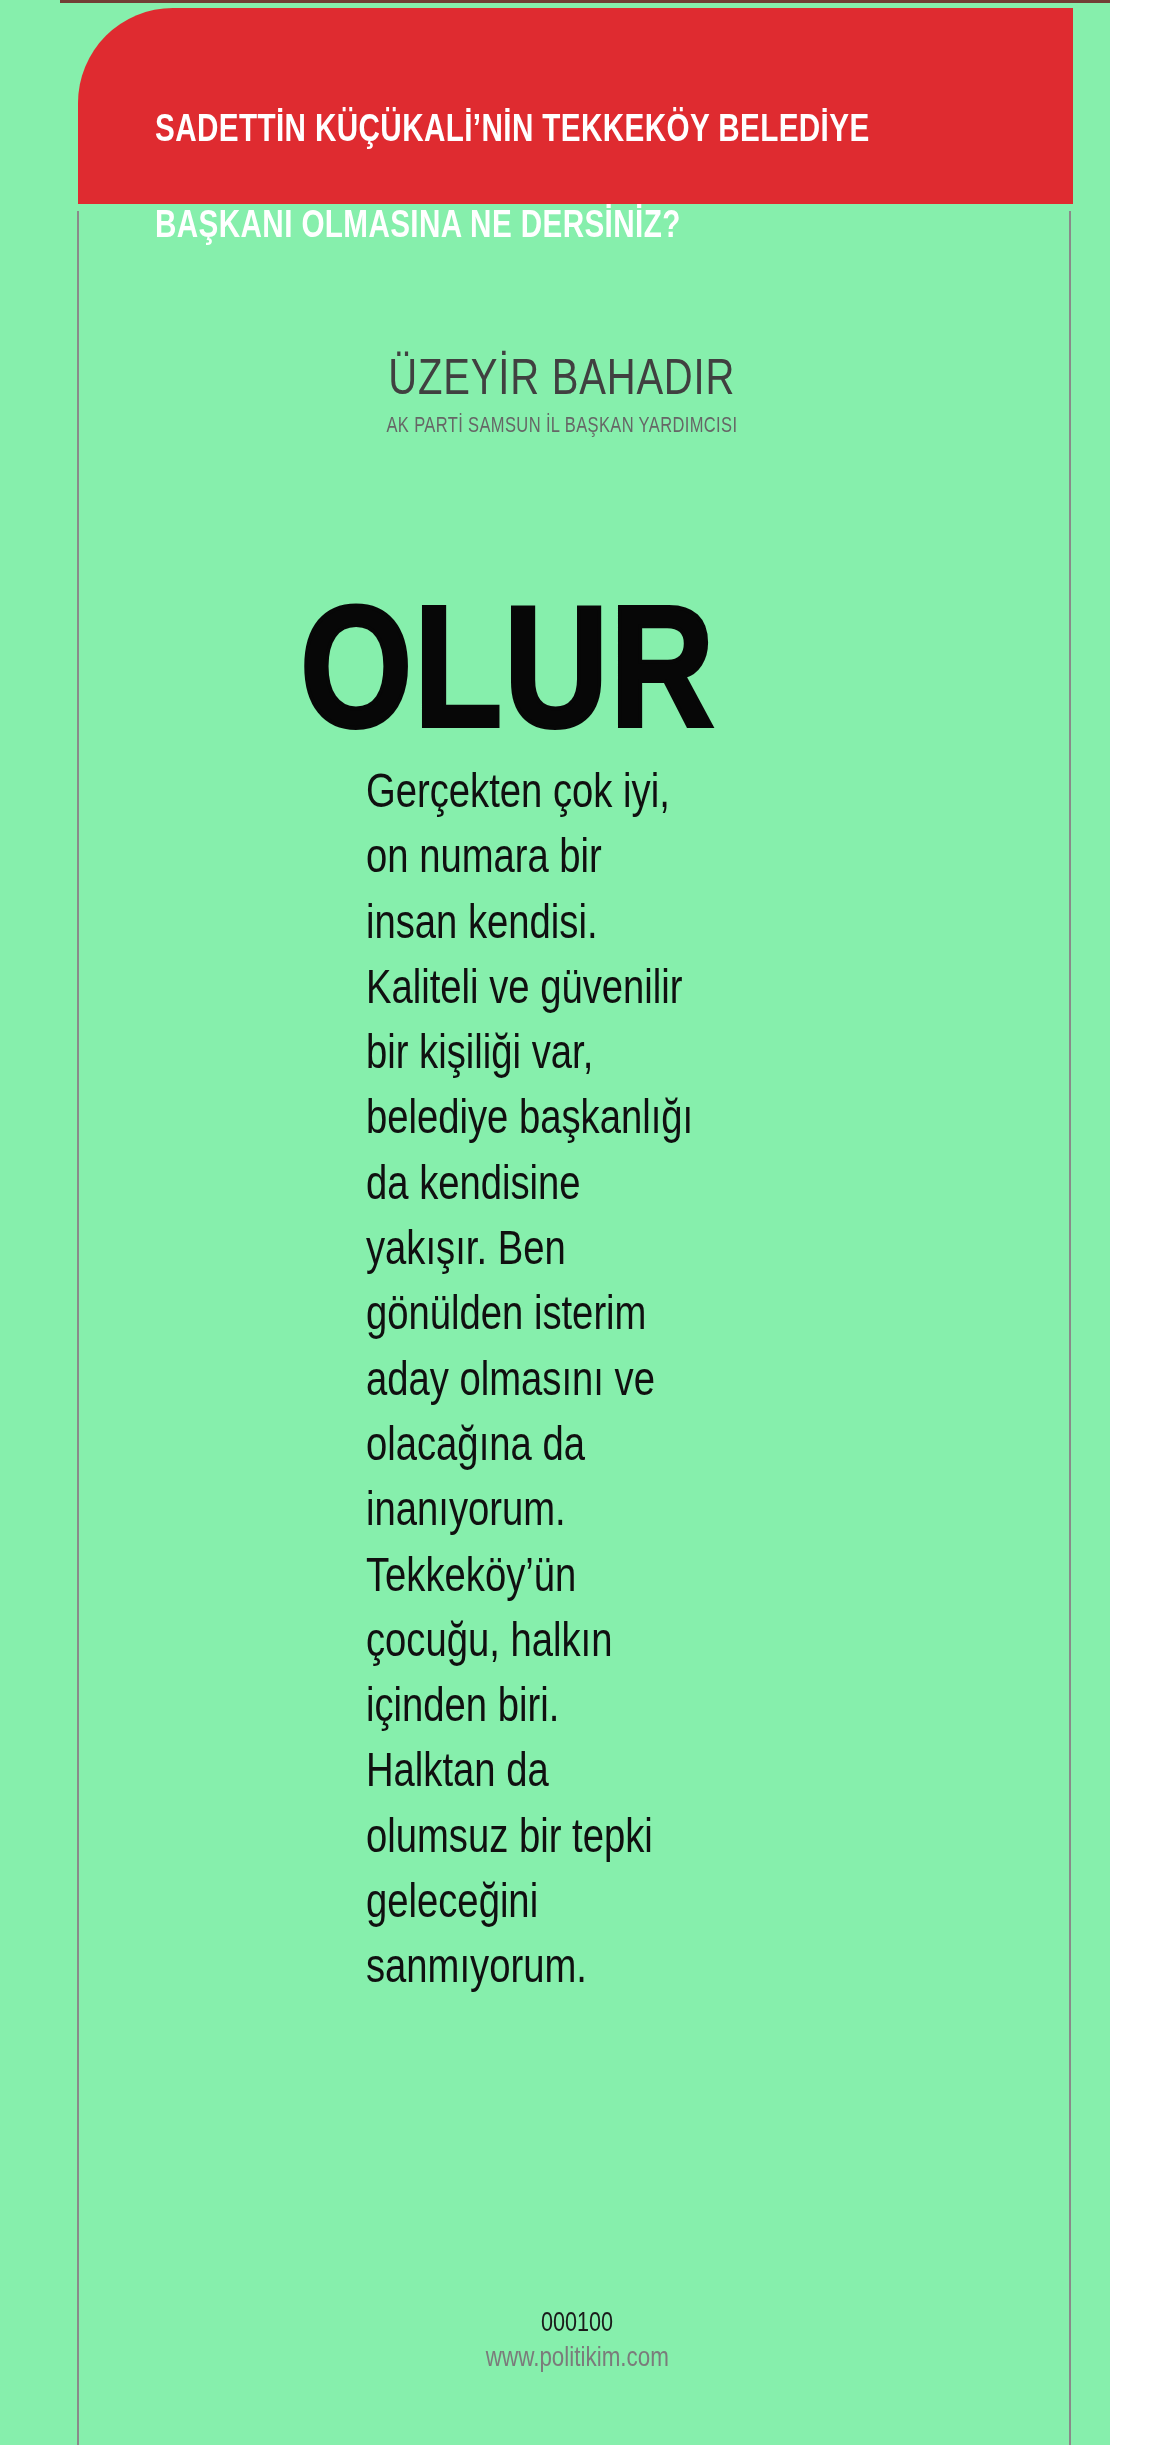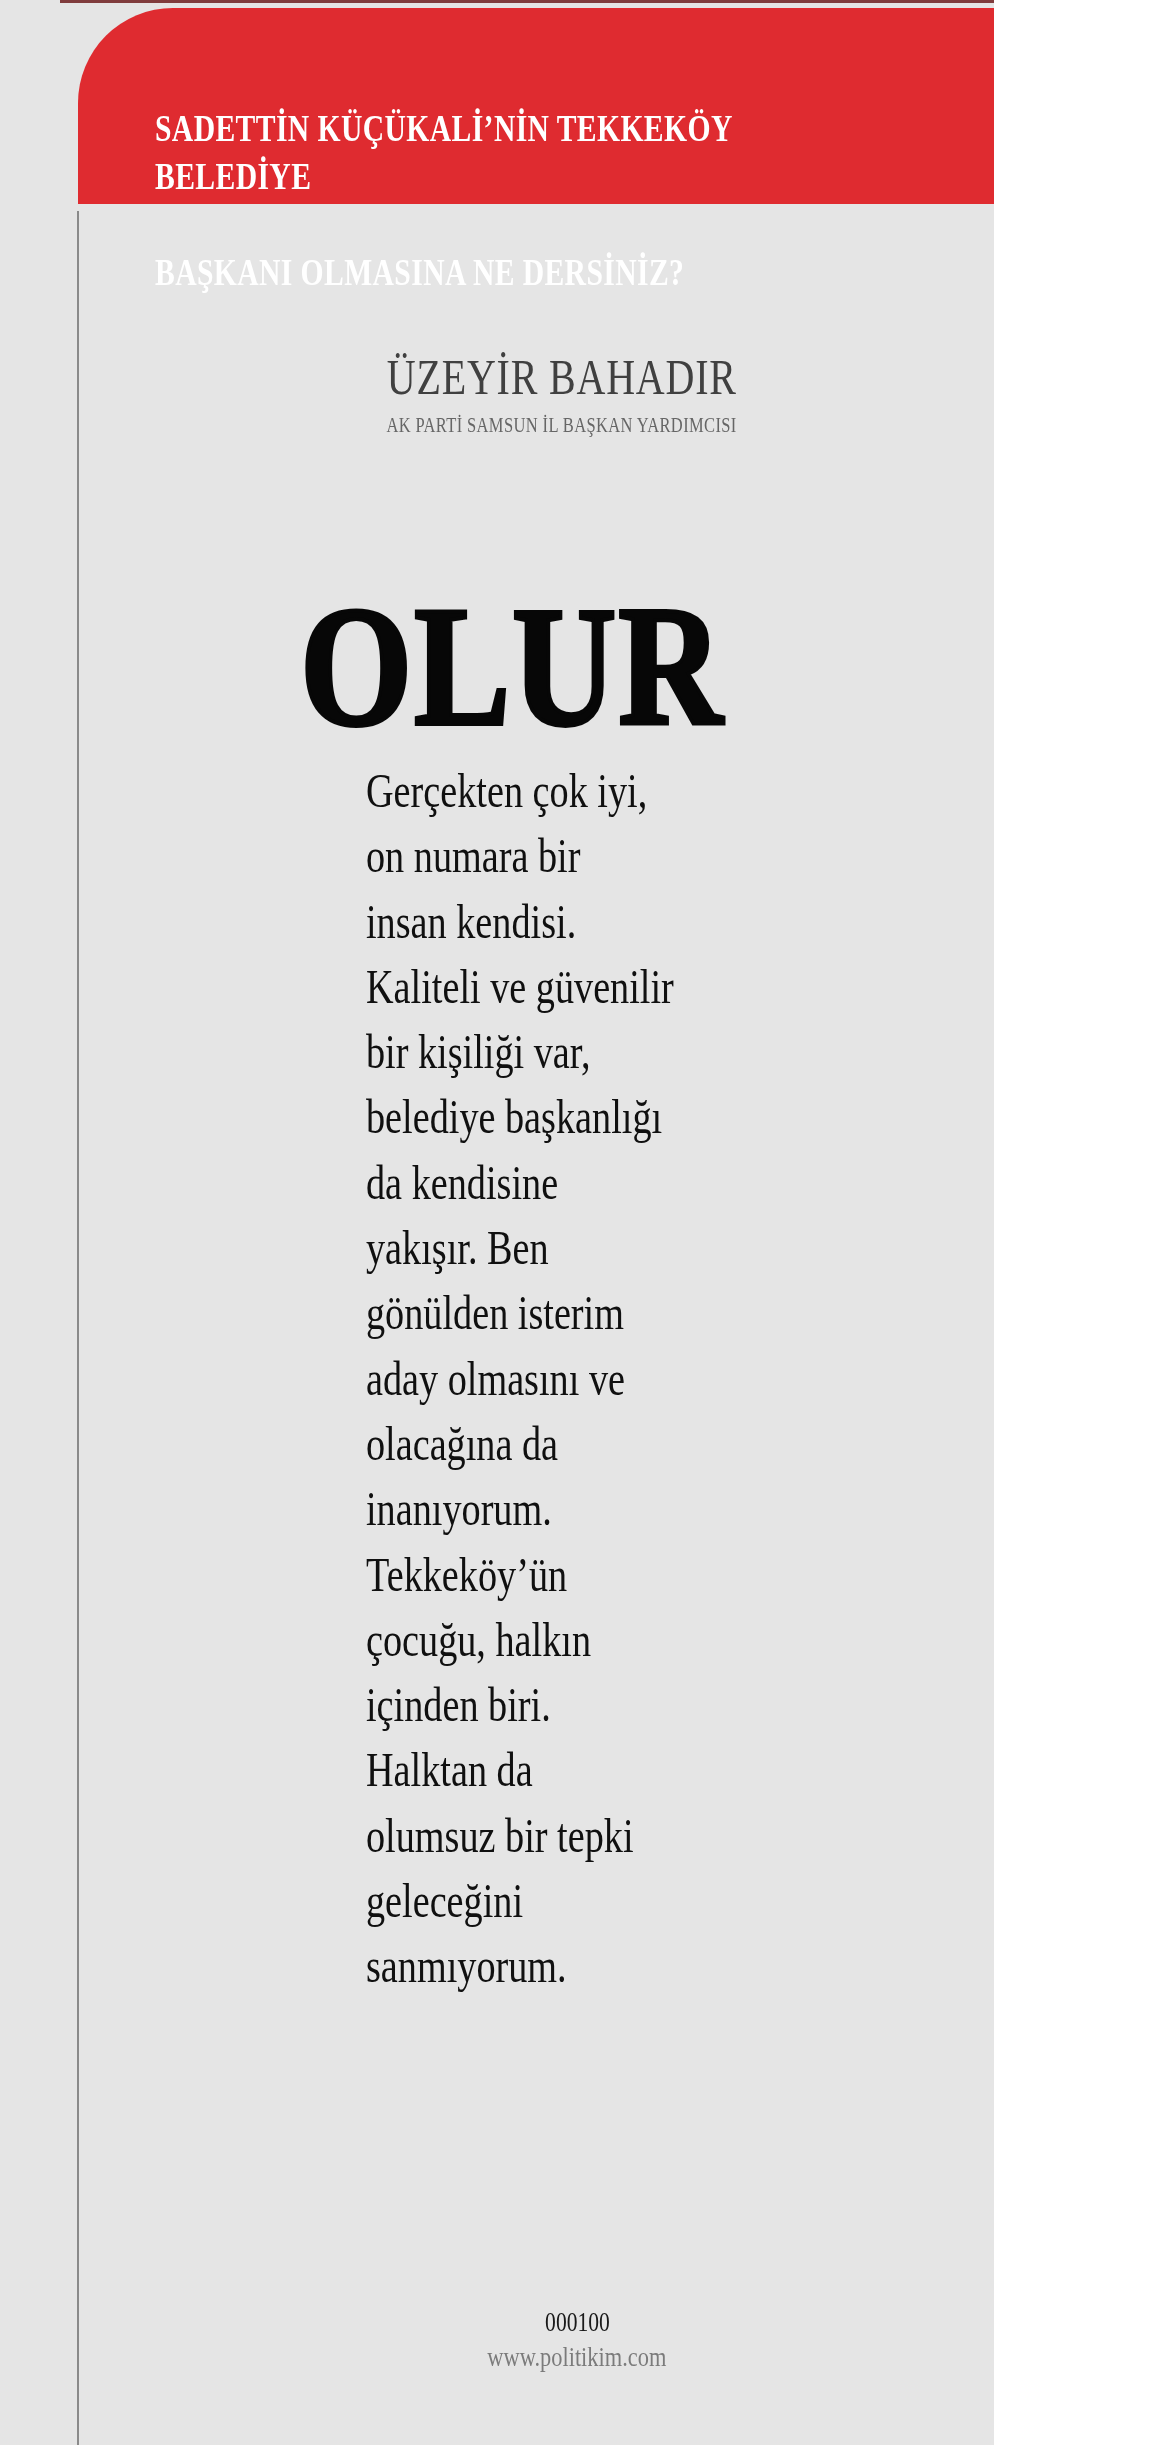--- a/index.html
+++ b/index.html
@@ -2,25 +2,25 @@
 <html><head>
 <meta charset="utf-8">
 <style>
   html, body {
     margin: 0;
     padding: 0;
     background: #ffffff;
   }
   #card {
     position: relative;
-    width: 994px;
+    width: 1110px;
     height: 2445px;
-    background: #e5e5e5;
+    background: #86efac;
     overflow: hidden;
-    font-family: Liberation Serif, serif;
+    font-family: Liberation Sans, sans-serif;
   }
 
   
   .top-artifact {
     position: absolute;
     left: 60px; top: 0;
     width: 1090px; height: 3px;
     background: #6e1e20;
     opacity: .85;
   }

